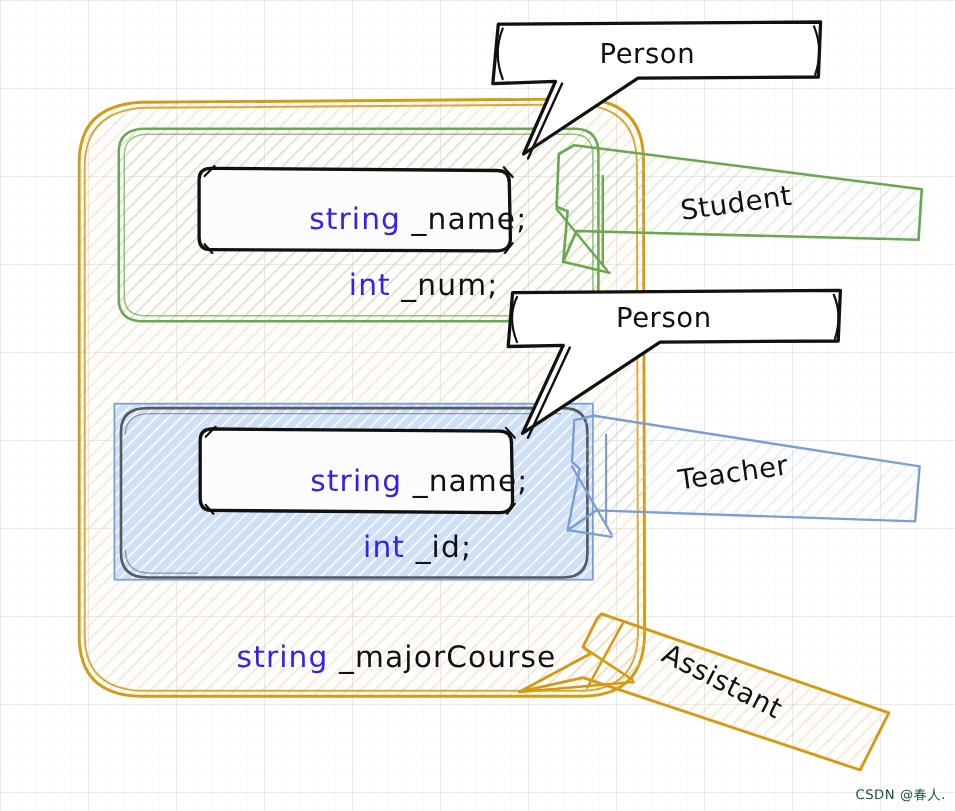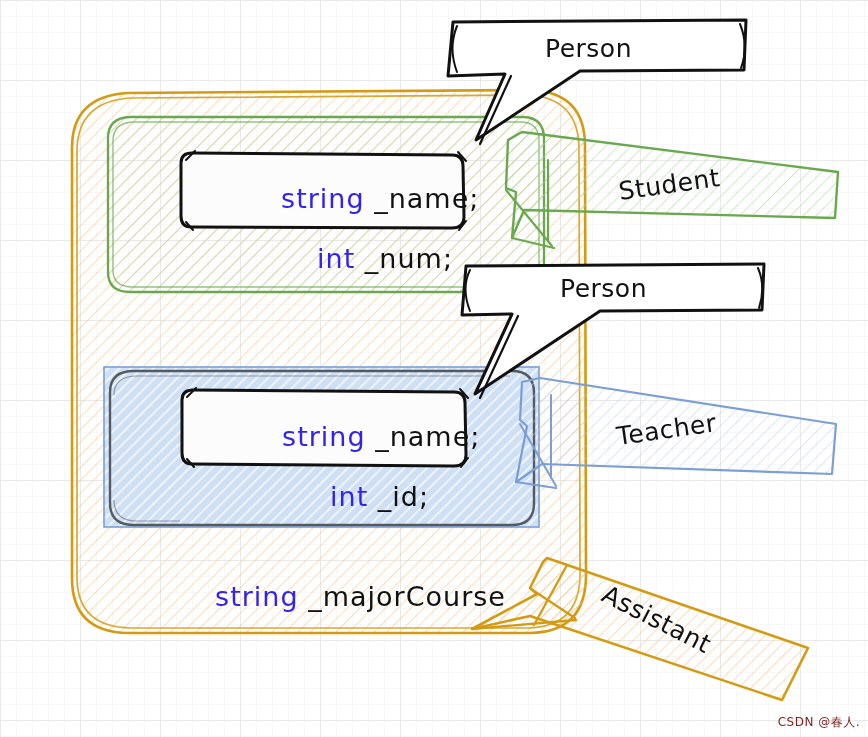--- a/index.html
+++ b/index.html
@@ -35,21 +35,21 @@
     font-size: 25px;
     fill: #111111;
     letter-spacing: 0.5px;
   }
   .watermark {
     position: absolute;
     right: 8px;
     bottom: 6px;
     font-family: "DejaVu Sans", sans-serif;
     font-size: 12px;
-    color: #7f1d1d;
+    color: #14532d;
     letter-spacing: 0.5px;
     user-select: none;
   }
 </style>
 </head>
 <body>
 
 <div id="stage">
 
   <svg class="layer" viewBox="0 0 868 737">

